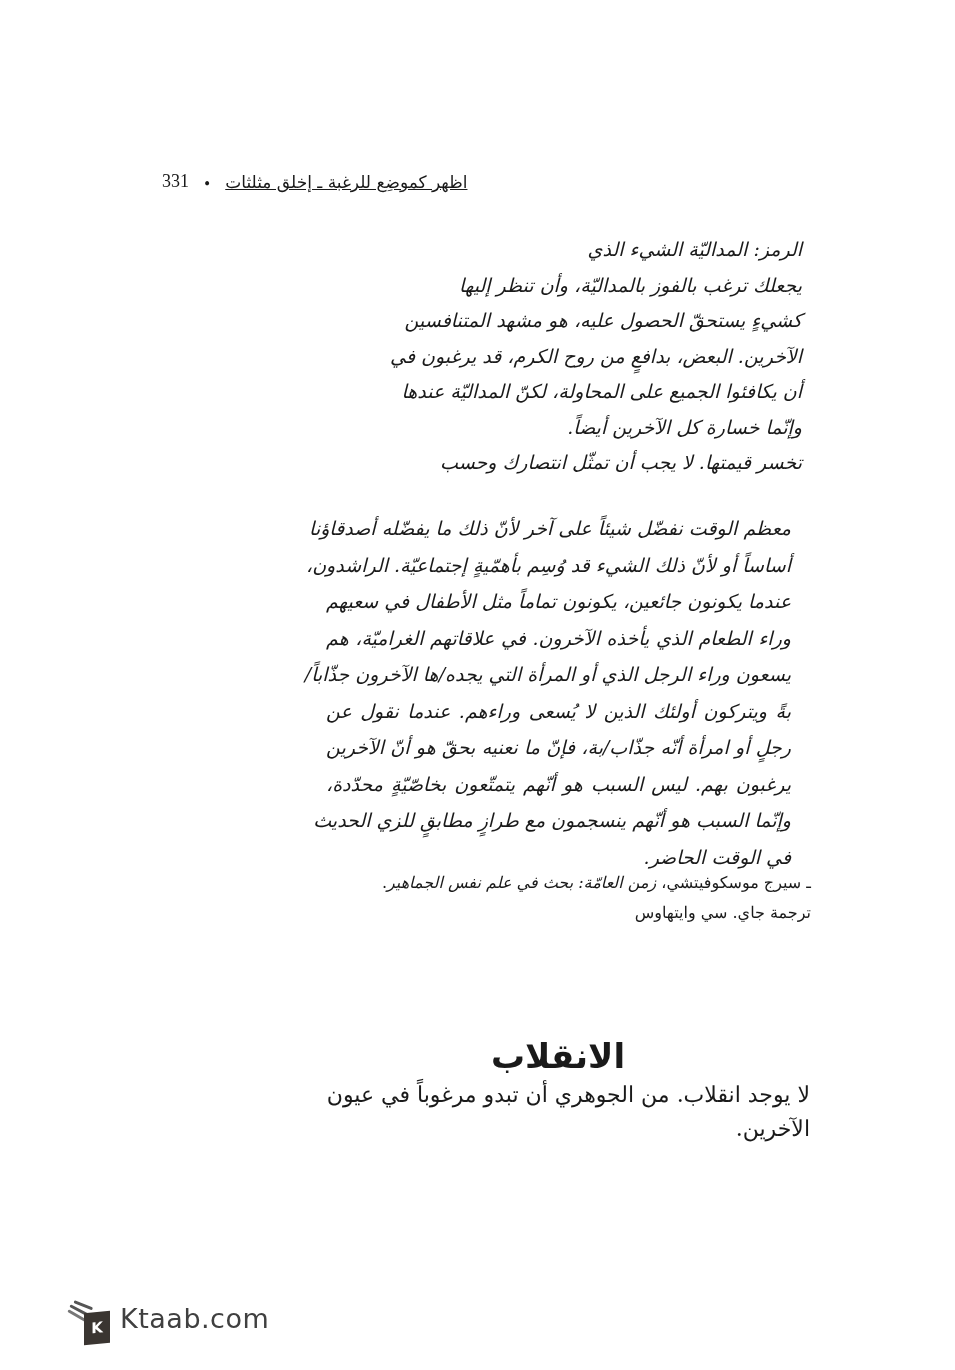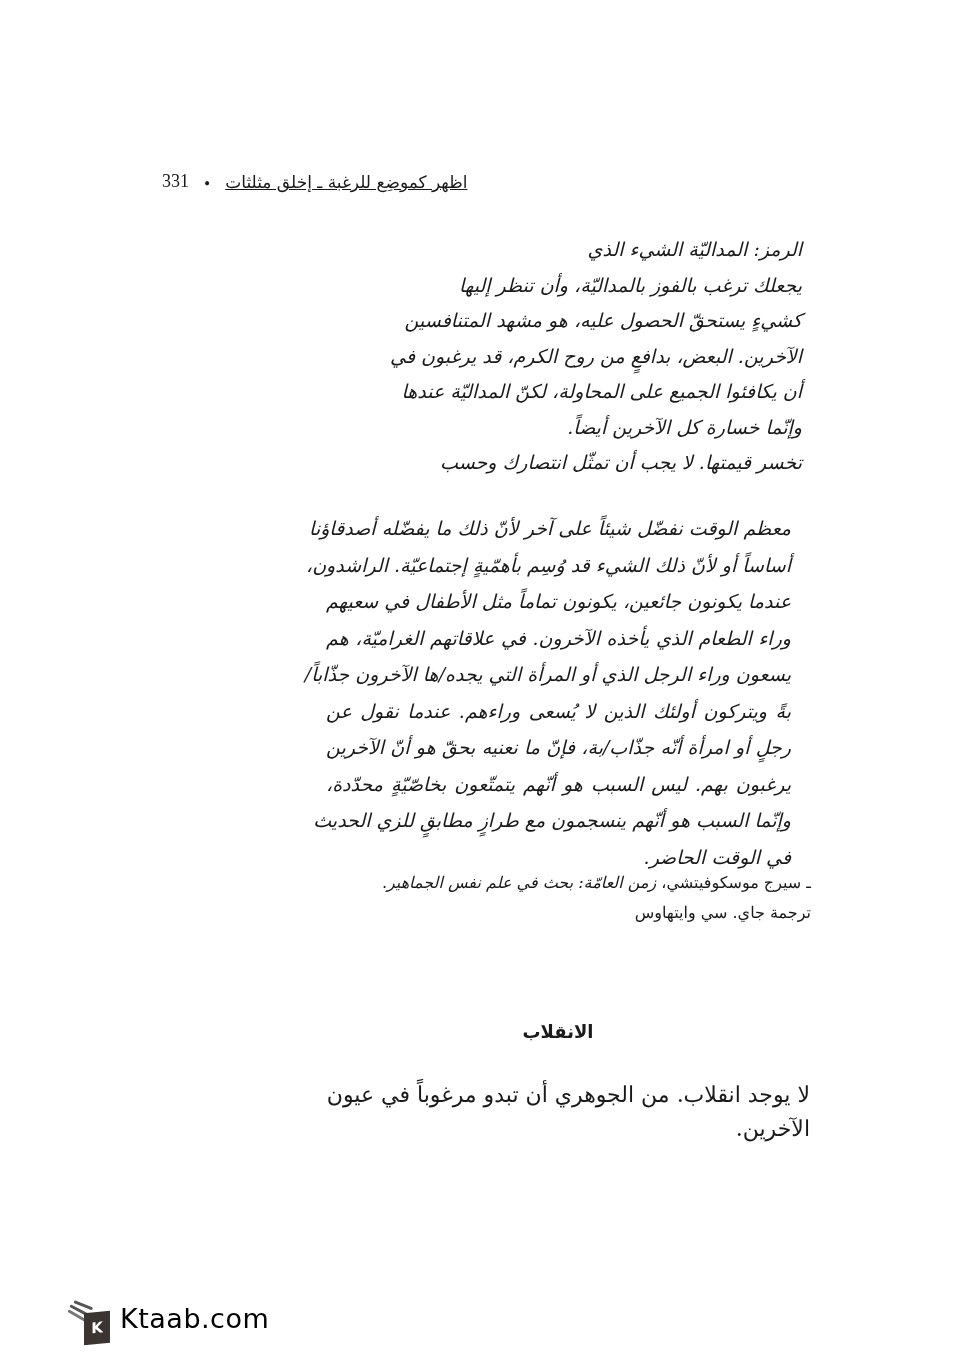--- a/index.html
+++ b/index.html
@@ -72,28 +72,28 @@
       left: 346px;
       width: 465px;
       direction: rtl;
       font-size: 16px;
       line-height: 30px;
     }
     .citation .line { display: block; white-space: nowrap; }
     .citation .cite-title { font-style: italic; }
     .section-heading {
       position: absolute;
-      top: 1012px;
+      top: 1036px;
       left: 300px;
       width: 510px;
       text-align: center;
       direction: rtl;
       font-family: "DejaVu Sans", sans-serif;
       font-weight: bold;
-      font-size: 18px;
+      font-size: 34px;
       line-height: 40px;
     }
     .section-heading span { position: relative; left: 3px; }
     .section-body {
       position: absolute;
       top: 1078px;
       left: 300px;
       width: 510px;
       direction: rtl;
       text-align: right;
@@ -133,21 +133,21 @@
     .watermark .page-stroke {
       position: absolute;
       height: 3px;
       background: #555;
       border-radius: 2px;
       transform-origin: left center;
     }
     .watermark .brand-text {
       font-family: "DejaVu Sans", sans-serif;
       font-size: 27px;
-      color: #000000;
+      color: #404040;
       letter-spacing: 0.5px;
     }
   </style>
 </head>
 <body>
 
 <div class="running-header">
   <span class="page-number">331</span>
   <span class="bullet">•</span>
   <span class="header-title">اظهر كموضِع للرغبة ـ إخلق مثلثات</span>

